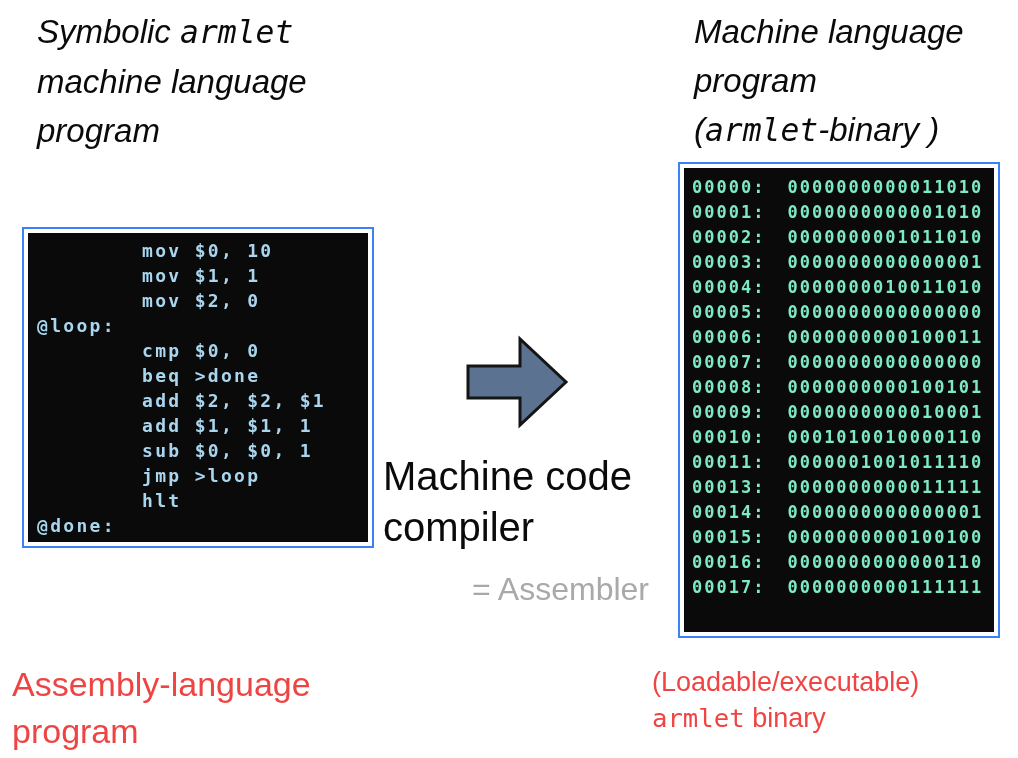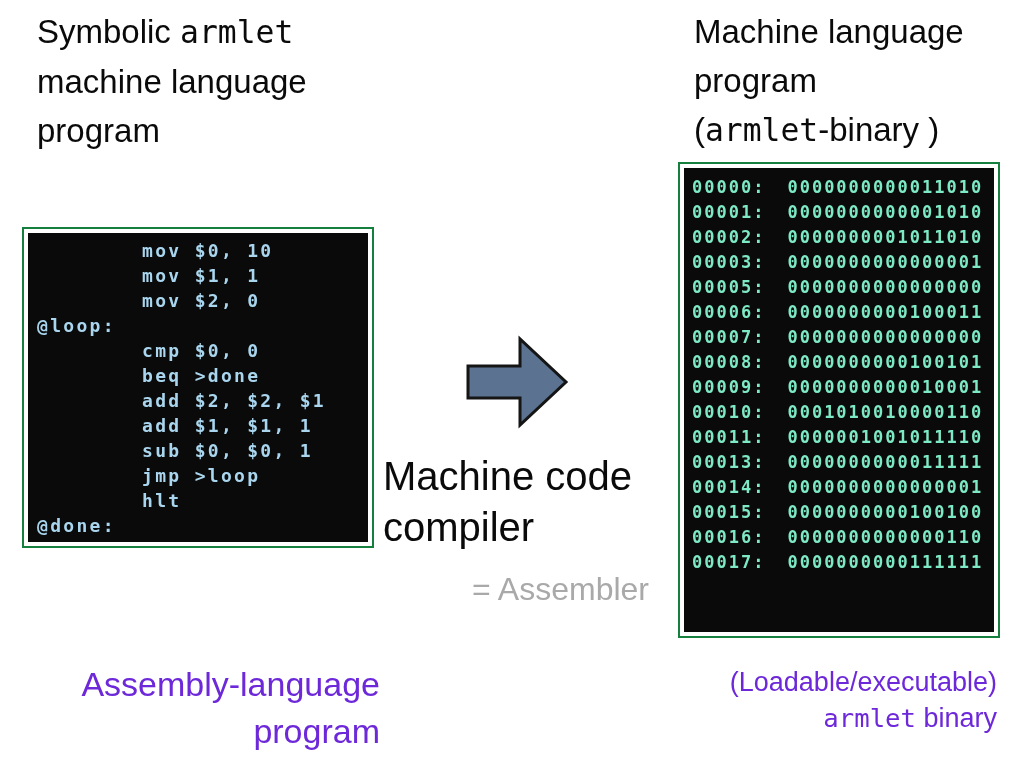--- a/index.html
+++ b/index.html
@@ -7,28 +7,28 @@
     position:relative;
     width:1018px;height:758px;
     background:#ffffff;
     overflow:hidden;
     font-family:"Liberation Sans",sans-serif;
     color:#0a0a0a;
   }
   .mono{font-family:"DejaVu Sans Mono",monospace;font-size:0.95em;}
 
   
-  .title{position:absolute;font-size:33px;line-height:49px;color:#0a0a0a;}
+  .title{position:absolute;font-size:33px;line-height:49px;color:#0a0a0a;font-style:italic;}
   .title-left{left:37px;top:7px;width:345px;}
   .title-right{left:694px;top:7px;width:330px;}
 
   
   .frame{
     position:absolute;
-    border:2px solid #15803d;
+    border:2px solid #3b82f6;
     background:#ffffff;
     padding:4px;
     box-sizing:border-box;
   }
   .screen{
     background:#0a0a0a;
     width:100%;height:100%;
     box-sizing:border-box;
   }
   .codebox{left:22px;top:227px;width:352px;height:321px;}
@@ -58,21 +58,21 @@
   .compiler-label{
     position:absolute;left:383px;top:451px;width:266px;
     font-size:40px;line-height:51px;text-align:left;color:#0a0a0a;
   }
   .assembler-note{
     position:absolute;left:383px;top:570px;width:266px;
     font-size:32px;line-height:38px;text-align:right;color:#a9a9a9;
   }
 
   
-  .caption{position:absolute;color:#6d28d9;text-align:right;}
+  .caption{position:absolute;color:#ef4444;text-align:left;}
   .caption-left{left:12px;top:661px;width:368px;font-size:34px;line-height:47px;}
   .caption-right{left:652px;top:664px;width:345px;font-size:27px;line-height:36px;}
 </style>
 </head>
 <body>
 
 <div class="slide">
 
   <div class="title title-left">
     <div><span>Symbolic </span><span class="mono">armlet</span></div>
@@ -114,20 +114,21 @@
     <div>program</div>
     <div><span>(</span><span class="mono">armlet</span><span>-binary )</span></div>
   </div>
 
   <div class="frame binbox">
     <div class="screen">
       <div class="bin-row"><span class="bin-addr">00000:</span><span class="bin-bits">0000000000011010</span></div>
       <div class="bin-row"><span class="bin-addr">00001:</span><span class="bin-bits">0000000000001010</span></div>
       <div class="bin-row"><span class="bin-addr">00002:</span><span class="bin-bits">0000000001011010</span></div>
       <div class="bin-row"><span class="bin-addr">00003:</span><span class="bin-bits">0000000000000001</span></div>
+      <div class="bin-row"><span class="bin-addr">00004:</span><span class="bin-bits">0000000010011010</span></div>
       <div class="bin-row"><span class="bin-addr">00005:</span><span class="bin-bits">0000000000000000</span></div>
       <div class="bin-row"><span class="bin-addr">00006:</span><span class="bin-bits">0000000000100011</span></div>
       <div class="bin-row"><span class="bin-addr">00007:</span><span class="bin-bits">0000000000000000</span></div>
       <div class="bin-row"><span class="bin-addr">00008:</span><span class="bin-bits">0000000000100101</span></div>
       <div class="bin-row"><span class="bin-addr">00009:</span><span class="bin-bits">0000000000010001</span></div>
       <div class="bin-row"><span class="bin-addr">00010:</span><span class="bin-bits">0001010010000110</span></div>
       <div class="bin-row"><span class="bin-addr">00011:</span><span class="bin-bits">0000001001011110</span></div>
       <div class="bin-row"><span class="bin-addr">00013:</span><span class="bin-bits">0000000000011111</span></div>
       <div class="bin-row"><span class="bin-addr">00014:</span><span class="bin-bits">0000000000000001</span></div>
       <div class="bin-row"><span class="bin-addr">00015:</span><span class="bin-bits">0000000000100100</span></div>

